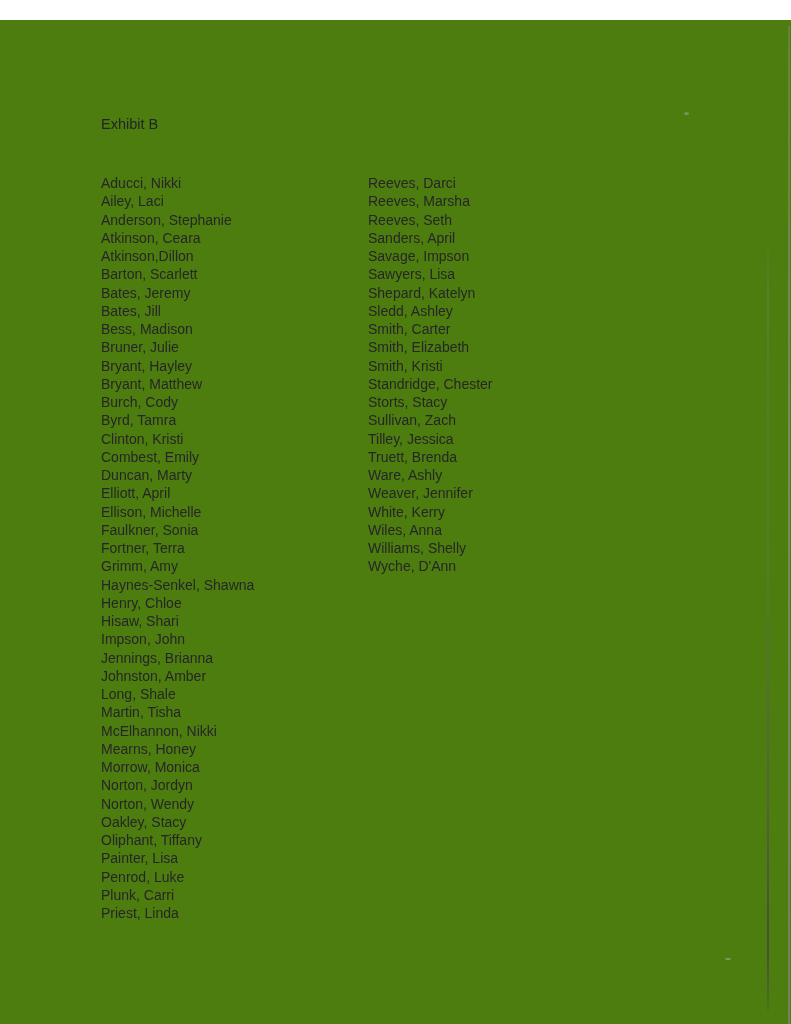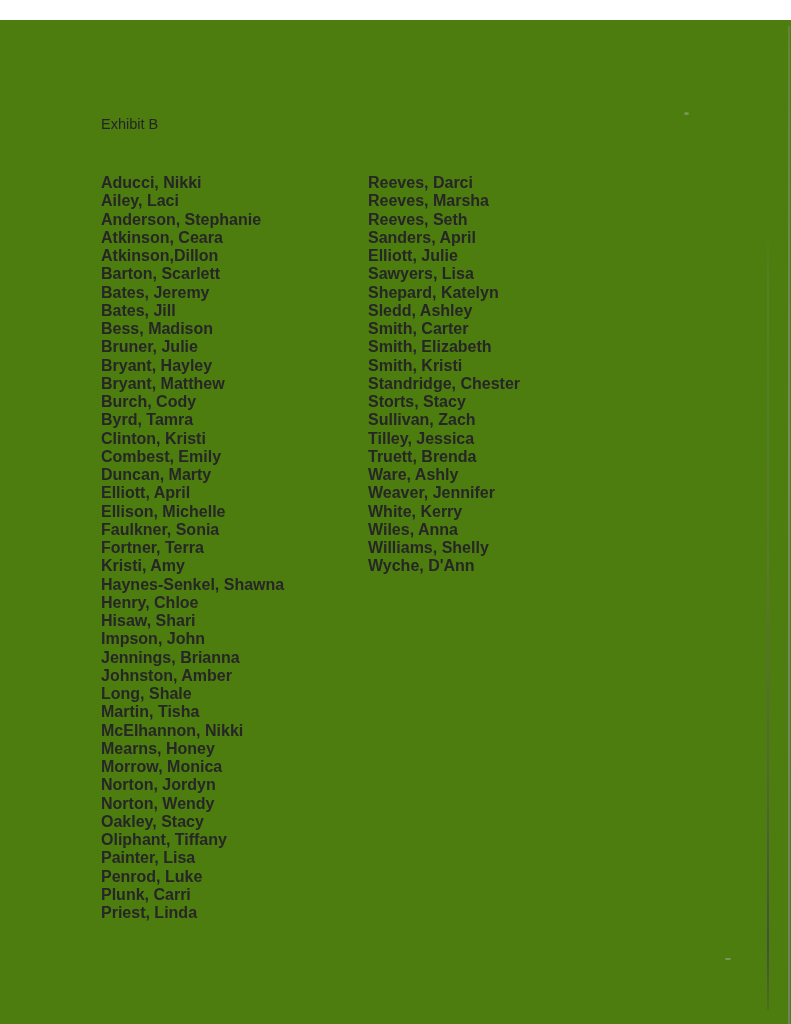--- a/index.html
+++ b/index.html
@@ -21,24 +21,23 @@
   }
   .doc-title, .doc-subtitle {
     font-size: 14.5px;
     line-height: 24px;
     color: #242424;
     white-space: nowrap;
   }
   .name-col {
     position: absolute;
     top: 154px;
-    font-size: 16px;
+    font-size: 14px;
     line-height: 18.25px;
     color: #262626;
-    font-weight: bold;
   }
   .name-col.left  { left: 101px; }
   .name-col.right { left: 368px; }
   .name-row { white-space: nowrap; }
 
   
   .scan-edge-line {
     position: absolute;
     left: 788px;
     top: 6px;
@@ -114,21 +113,21 @@
       <div class="name-row">Bryant, Matthew</div>
       <div class="name-row">Burch, Cody</div>
       <div class="name-row">Byrd, Tamra</div>
       <div class="name-row">Clinton, Kristi</div>
       <div class="name-row">Combest, Emily</div>
       <div class="name-row">Duncan, Marty</div>
       <div class="name-row">Elliott, April</div>
       <div class="name-row">Ellison, Michelle</div>
       <div class="name-row">Faulkner, Sonia</div>
       <div class="name-row">Fortner, Terra</div>
-      <div class="name-row">Kristi, Amy</div>
+      <div class="name-row">Grimm, Amy</div>
       <div class="name-row">Haynes-Senkel, Shawna</div>
       <div class="name-row">Henry, Chloe</div>
       <div class="name-row">Hisaw, Shari</div>
       <div class="name-row">Impson, John</div>
       <div class="name-row">Jennings, Brianna</div>
       <div class="name-row">Johnston, Amber</div>
       <div class="name-row">Long, Shale</div>
       <div class="name-row">Martin, Tisha</div>
       <div class="name-row">McElhannon, Nikki</div>
       <div class="name-row">Mearns, Honey</div>
@@ -141,21 +140,21 @@
       <div class="name-row">Penrod, Luke</div>
       <div class="name-row">Plunk, Carri</div>
       <div class="name-row">Priest, Linda</div>
     </div>
 
   <div class="name-col right">
       <div class="name-row">Reeves, Darci</div>
       <div class="name-row">Reeves, Marsha</div>
       <div class="name-row">Reeves, Seth</div>
       <div class="name-row">Sanders, April</div>
-      <div class="name-row">Elliott, Julie</div>
+      <div class="name-row">Savage, Impson</div>
       <div class="name-row">Sawyers, Lisa</div>
       <div class="name-row">Shepard, Katelyn</div>
       <div class="name-row">Sledd, Ashley</div>
       <div class="name-row">Smith, Carter</div>
       <div class="name-row">Smith, Elizabeth</div>
       <div class="name-row">Smith, Kristi</div>
       <div class="name-row">Standridge, Chester</div>
       <div class="name-row">Storts, Stacy</div>
       <div class="name-row">Sullivan, Zach</div>
       <div class="name-row">Tilley, Jessica</div>

